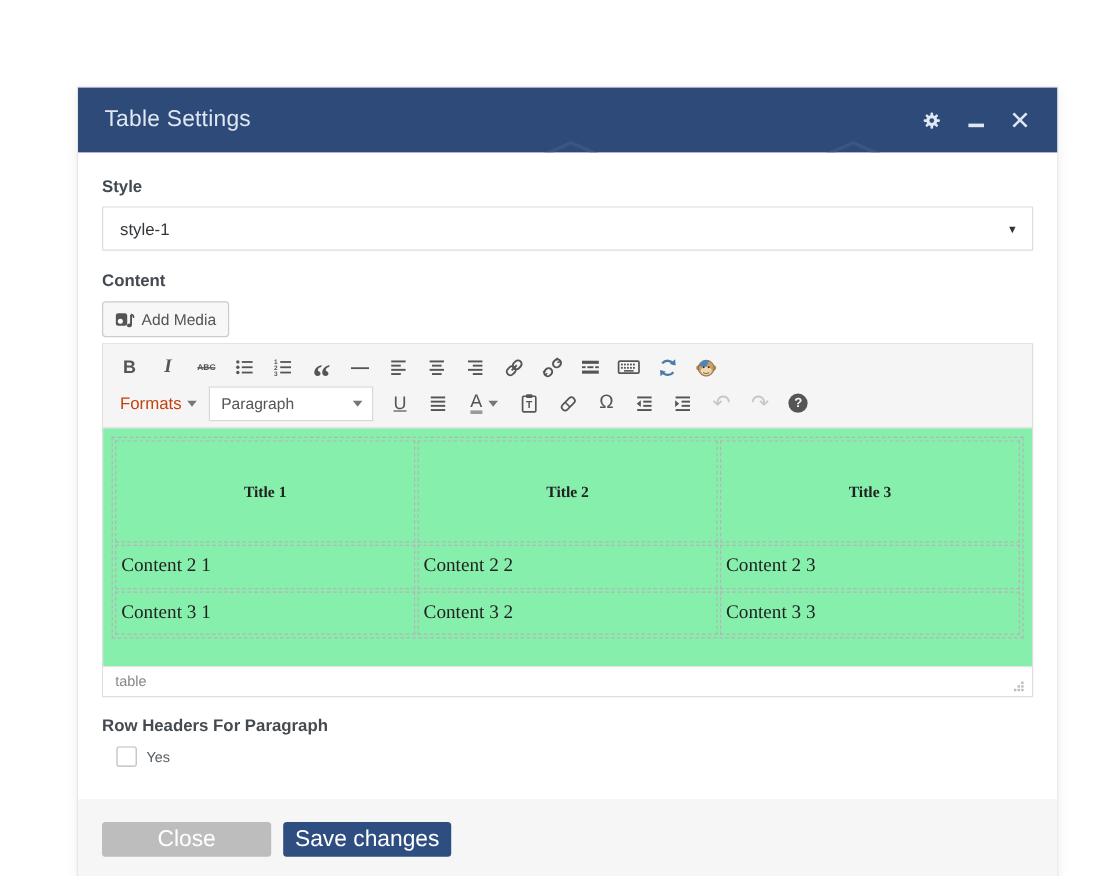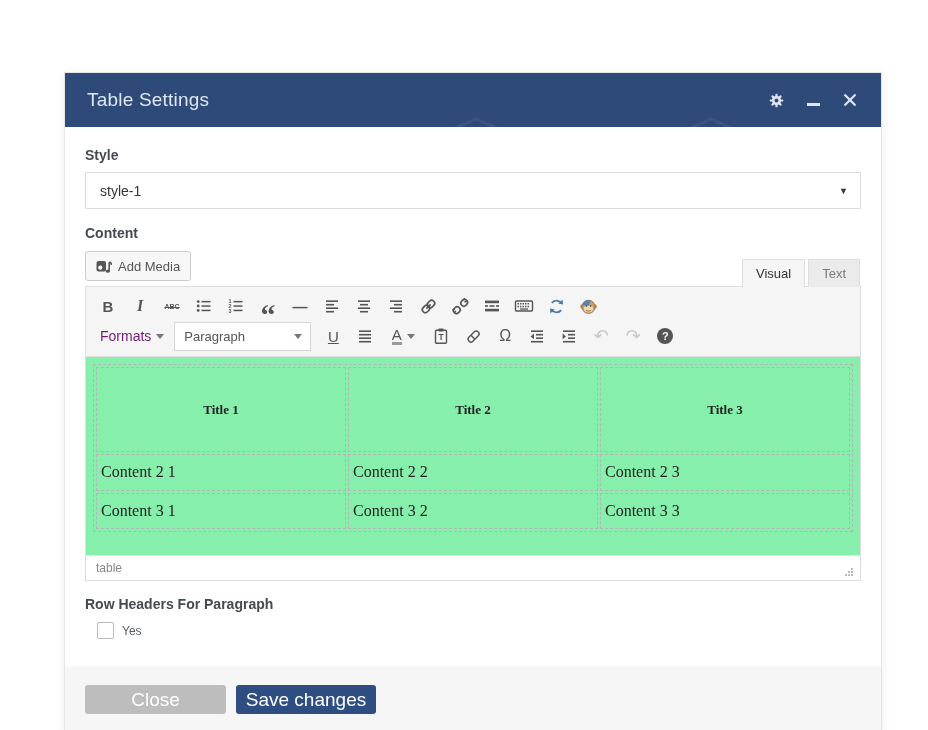--- a/index.html
+++ b/index.html
@@ -58,21 +58,21 @@
   .glyph-b{font-weight:700;font-size:15px;}
   .glyph-i{font-family:"Liberation Serif","DejaVu Serif",serif;font-style:italic;font-weight:700;font-size:16px;}
   .glyph-abc{font-size:7px;font-weight:700;text-decoration:line-through;}
   .glyph-quote{font-family:"Liberation Serif",serif;font-weight:700;font-size:30px;line-height:0;position:relative;top:9px;}
   .glyph-hr{font-weight:700;font-size:15px;}
   .glyph-u{font-size:15px;text-decoration:underline;}
   .glyph-a{font-size:15px;line-height:15px;border-bottom:3px solid #9a9a9a;}
   .glyph-omega{font-size:16px;}
   .glyph-disabled{color:#c7c7c7;font-size:18px;}
   .caret-down{width:0;height:0;border-left:4px solid transparent;border-right:4px solid transparent;border-top:5px solid #777;margin-left:5px;}
-  .formats-btn{display:flex;align-items:center;font-size:14px;color:#701a75;padding:0 6px;cursor:pointer;height:26px;}
+  .formats-btn{display:flex;align-items:center;font-size:14px;color:#c2410c;padding:0 6px;cursor:pointer;height:26px;}
   .paragraph-select{
     width:118px;height:27px;background:#fff;border:1px solid #d7d7d7;display:flex;
     align-items:center;justify-content:space-between;padding:0 8px 0 9px;font-size:13px;
     color:#555;margin:0 8px 0 4px;cursor:pointer;
   }
   .help-circle{width:16px;height:16px;border-radius:50%;background:#555;color:#f5f5f5;
     font-size:11px;font-weight:700;display:flex;align-items:center;justify-content:center;}
   
   .editor-content{height:198px;padding:7px;box-sizing:border-box;background:#86efac;}
   .mce-table{
@@ -165,24 +165,20 @@
           <svg width="16" height="15" viewBox="0 0 16 15">
             <rect x="0.5" y="2" width="9.5" height="10.5" rx="2" fill="#555"></rect>
             <circle cx="4.3" cy="8.7" r="2.1" fill="#fff"></circle>
             <line x1="13.2" y1="3.2" x2="13.2" y2="12" stroke="#555" stroke-width="1.6"></line>
             <ellipse cx="11.8" cy="12.2" rx="2" ry="1.6" fill="#555"></ellipse>
             <path d="M13.2 3 q2.4 .8 2.4 3" stroke="#555" stroke-width="1.6" fill="none"></path>
           </svg>
         </span>
         <span>Add Media</span>
       </button>
-      <div class="editor-tabs">
-        <div class="editor-tab active">Visual</div>
-        <div class="editor-tab inactive">Text</div>
-      </div>
     </div>
 
     <div class="editor-frame">
       <div class="toolbar">
 
         <div class="tb-row">
           <div class="tb-btn">
               <span class="glyph-b">B</span>
             </div>
           <div class="tb-btn">

